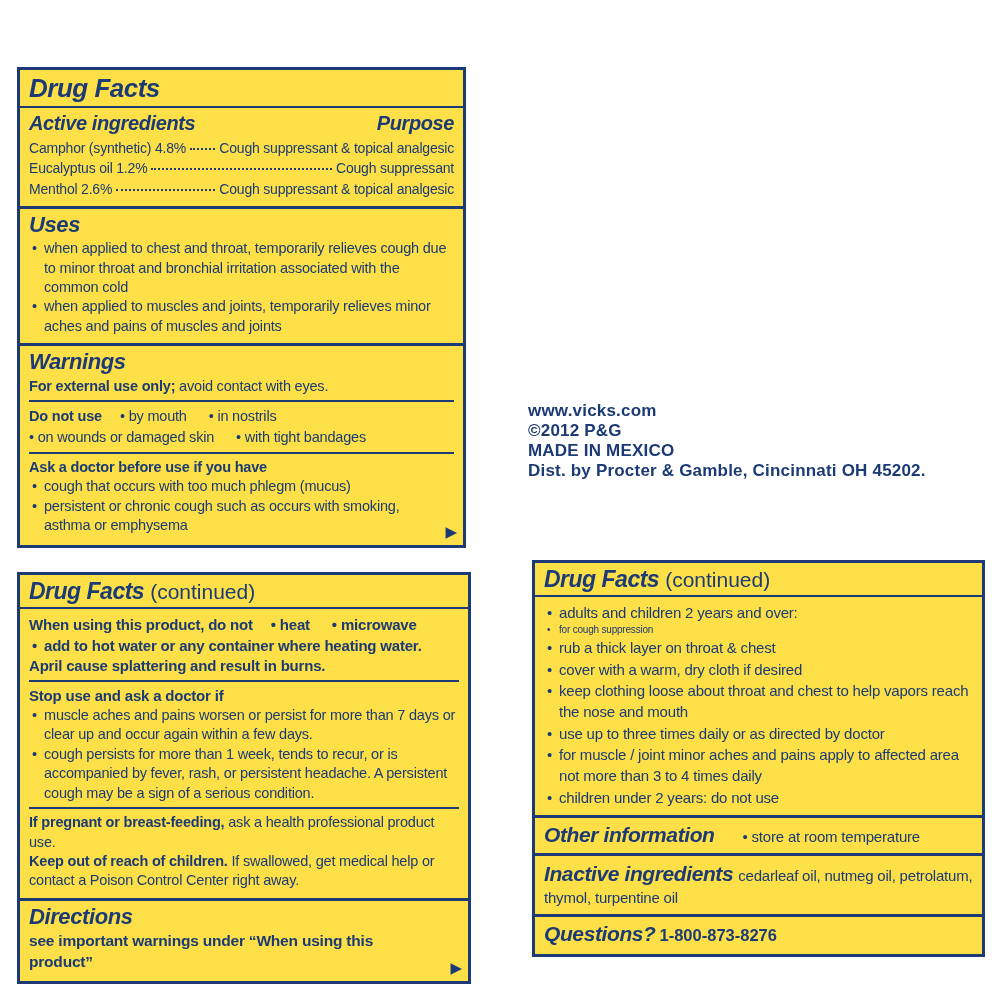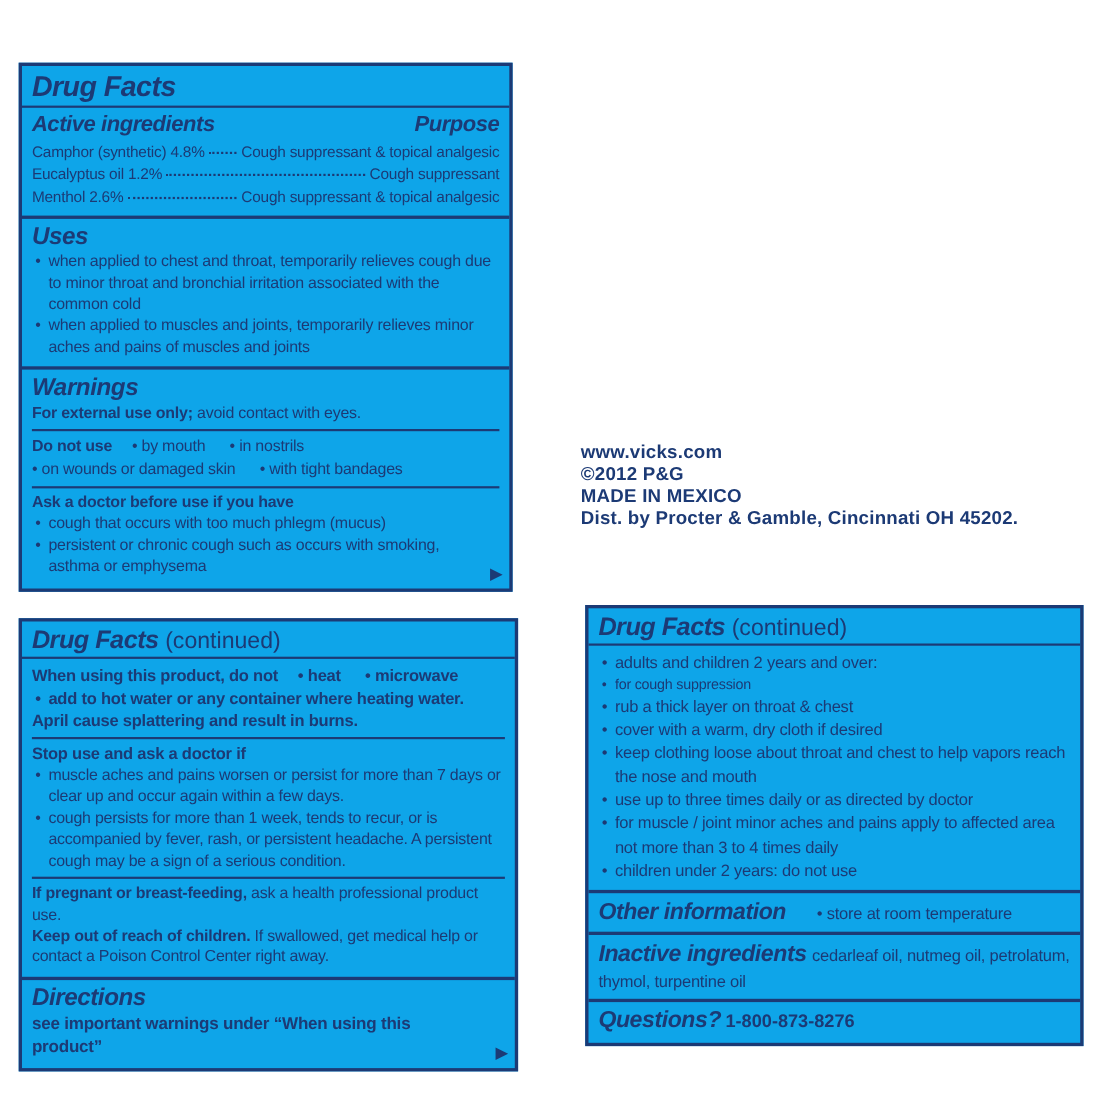--- a/index.html
+++ b/index.html
@@ -2,22 +2,22 @@
 <html><head>
 <meta charset="utf-8">
 <style>
   html,body{margin:0;padding:0;}
   body{
     width:1000px;height:1000px;background:#ffffff;position:relative;
     font-family:"Liberation Sans",sans-serif;color:#1c3a75;
     -webkit-font-smoothing:antialiased;
   }
   .panel{
-    position:absolute;background:#0ea5e9;border:3px solid #1c3a75;
-    box-sizing:border-box;color:#1c3a75;
+    position:absolute;background:#fde047;border:3px solid #1c3a75;
+    box-sizing:border-box;color:#1c3a75;margin-top:10px;
   }
   #panelA{left:17px;top:57px;width:449px;min-height:446px;}
   #panelB{left:17px;top:562px;width:454px;min-height:351px;}
   #panelC{left:532px;top:550px;width:453px;min-height:362px;}
   #distributor{position:absolute;left:528px;top:401px;font-weight:bold;
     font-size:17px;line-height:20px;letter-spacing:.2px;}
 
   .title-row{padding:3px 9px 2px;border-bottom:2px solid #1c3a75;}
   .df-title{font-size:26px;font-weight:bold;font-style:italic;letter-spacing:-.5px;}
   .df-title.small{font-size:23px;}
@@ -152,21 +152,21 @@
   </div>
 </div>
 
 <div class="panel" id="panelC">
   <div class="title-row">
     <span class="df-title small">Drug Facts</span><span class="continued">(continued)</span>
   </div>
 
   <div class="section" style="padding-top:5px;">
     <div class="b-row" style="font-size:15px;line-height:1.42;">adults and children 2 years and over:</div>
-    <div class="b-row" style="font-size:13px;line-height:1.42;">for cough suppression</div>
+    <div class="b-row" style="font-size:10px;line-height:1.42;">for cough suppression</div>
     <div class="b-row" style="font-size:15px;line-height:1.42;">rub a thick layer on throat &amp; chest</div>
     <div class="b-row" style="font-size:15px;line-height:1.42;">cover with a warm, dry cloth if desired</div>
     <div class="b-row" style="font-size:15px;line-height:1.42;">keep clothing loose about throat and chest to help vapors reach the nose and mouth</div>
     <div class="b-row" style="font-size:15px;line-height:1.42;">use up to three times daily or as directed by doctor</div>
     <div class="b-row" style="font-size:15px;line-height:1.42;">for muscle / joint minor aches and pains apply to affected area not more than 3 to 4 times daily</div>
     <div class="b-row" style="font-size:15px;line-height:1.42;">children under 2 years: do not use</div>
   </div>
 
   <div class="section topline flex-base" style="padding-top:4px;padding-bottom:4px;">
     <span class="sec-h mid">Other information</span>

